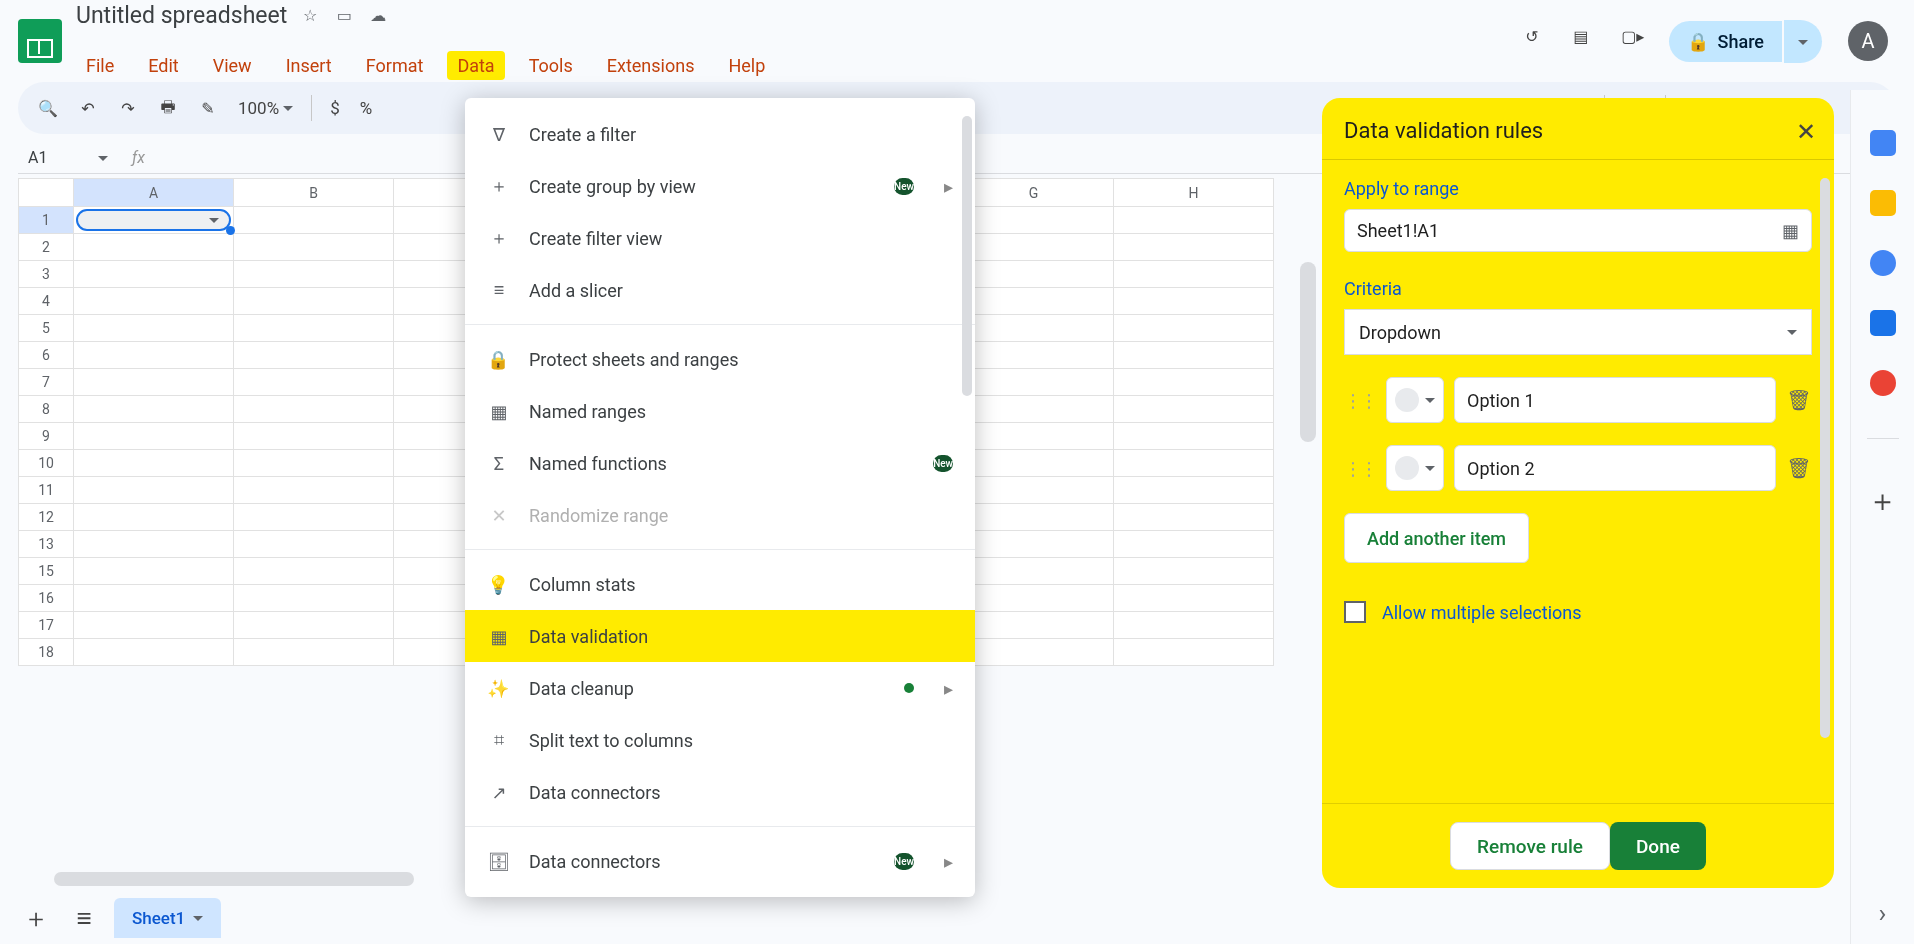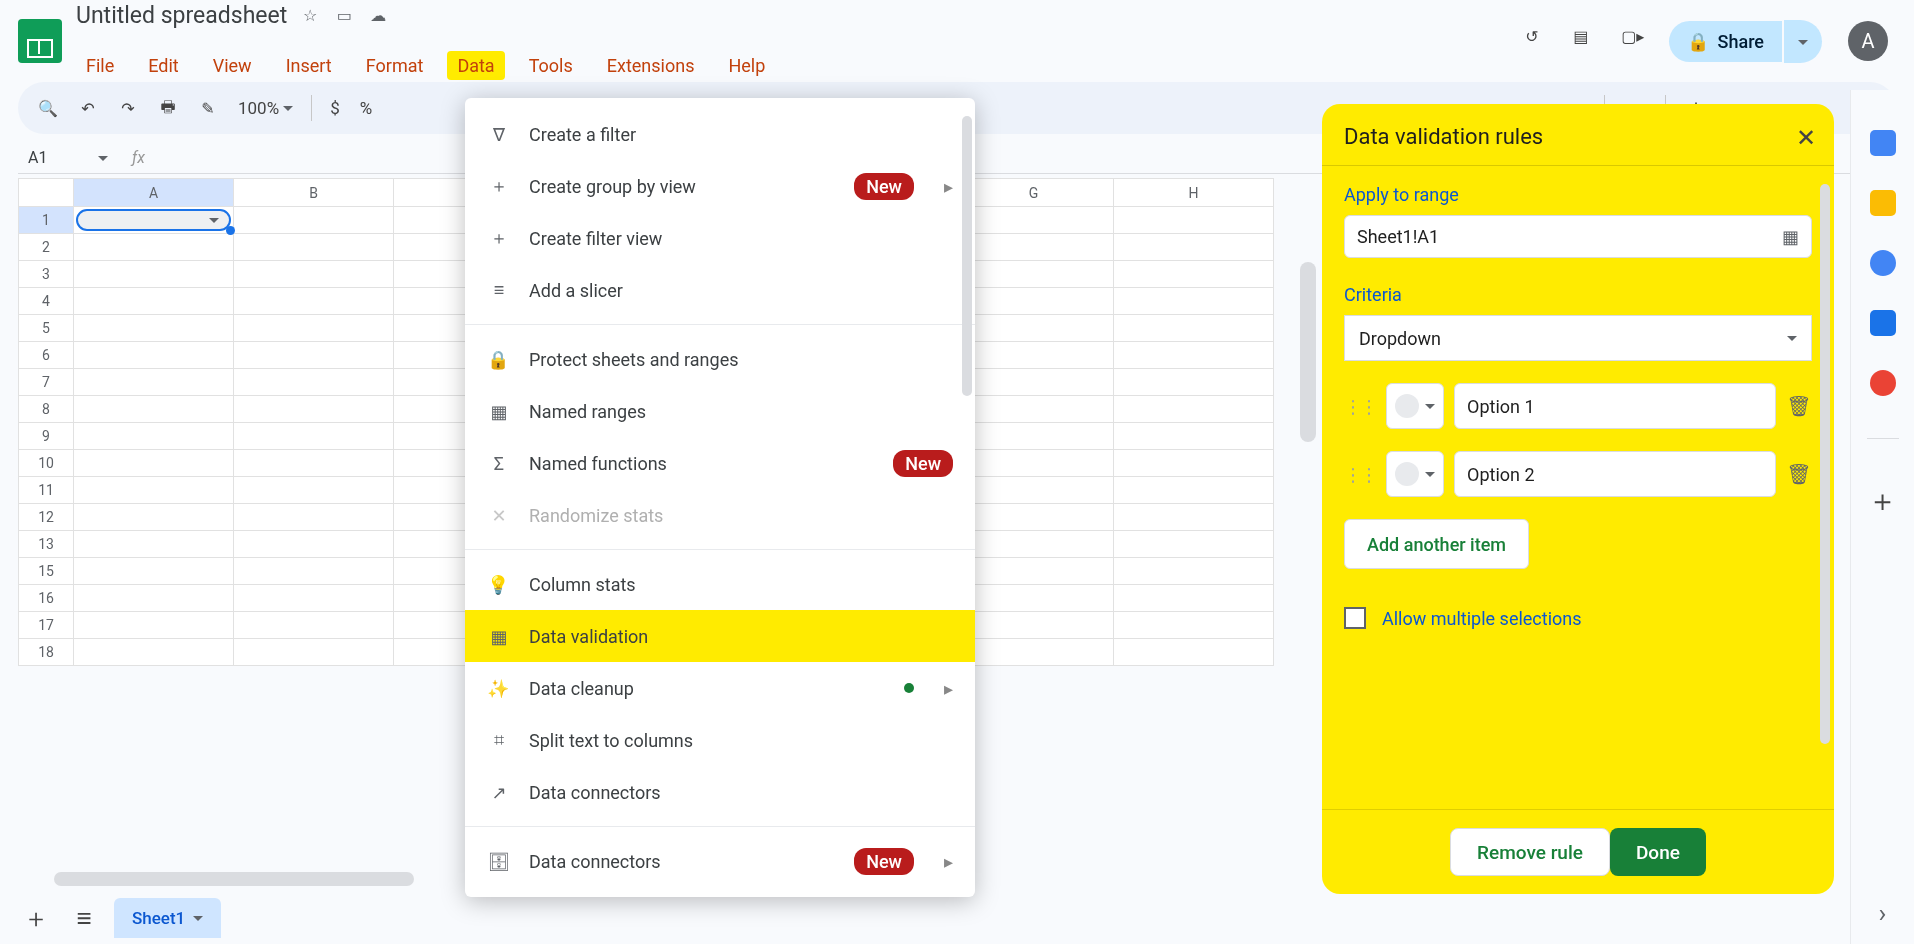--- a/index.html
+++ b/index.html
@@ -58,28 +58,28 @@
 
   
   .menu{position:absolute; left:465px; top:98px; width:510px; background:#fff; border-radius:6px;
         box-shadow:0 4px 24px rgba(0,0,0,.25); padding:10px 0; z-index:40;}
   .menu .row{display:flex;align-items:center;gap:18px;height:52px;padding:0 22px;font-size:18px;color:#3c4043;}
   .menu .row.hl{background:var(--hl);}
   .menu .row.disabled{color:#b0b0b0;}
   .menu .row .ico{width:24px;color:#5f6368;flex:0 0 24px;text-align:center;}
   .menu .row.disabled .ico{color:#c8c8c8;}
   .menu hr{border:none;border-top:1px solid #e8eaed;margin:8px 0;}
-  .badge{margin-left:auto;background:#b91c1c;color:#fff;font-size:18px;font-weight:500;border-radius:12px;padding:3px 12px;}
+  .badge{margin-left:auto;background:#14532d;color:#fff;font-size:10px;font-weight:500;border-radius:12px;padding:3px 0;}
   .sub{margin-left:12px;color:#888;}
   .dot{width:10px;height:10px;border-radius:50%;background:#188038;margin-left:auto;}
   .menu .scroll{position:absolute;right:3px;top:12px;bottom:12px;width:10px;background:transparent;}
   .menu .scroll .thumb{position:absolute;top:6px;width:10px;height:280px;background:#dadce0;border-radius:5px;}
 
   
-  .panel{position:absolute; right:80px; top:104px; width:512px; height:790px; background:var(--hl);
+  .panel{position:absolute; right:80px; top:98px; width:512px; height:790px; background:var(--hl);
          border-radius:18px; padding:20px 22px 0 22px; color:#1f1f1f; z-index:30;}
   .panel h2{margin:0 0 16px 0;font-size:22px;font-weight:400;}
   .panel .close{position:absolute;right:18px;top:20px;font-size:24px;color:#444;}
   .panel hr{border:none;border-top:1px solid rgba(0,0,0,.15);margin:0 -22px 18px -22px;}
   .panel label{display:block;font-size:18px;color:#0b57d0;margin:6px 0 10px 0;}
   .field{display:flex;align-items:center;background:#fff;border:1px solid var(--divider);border-radius:6px;height:43px;padding:4px 12px;font-size:18px;}
   .field .pick{margin-left:auto;color:#5f6368;}
   .select{display:flex;align-items:center;justify-content:space-between;background:#fff;border:1px solid var(--divider);border-radius:0;height:46px;padding:0 14px;font-size:18px;}
   .optrow{display:flex;align-items:center;gap:10px;margin-top:22px;}
   .drag{color:#9aa0a6;font-size:18px;letter-spacing:-2px;}
@@ -384,21 +384,21 @@
       <span class="ico">▦</span>
       <span>Named ranges</span>
     </div>
   <div class="row">
       <span class="ico">Σ</span>
       <span>Named functions</span>
       <span class="badge">New</span>
     </div>
   <div class="row disabled">
       <span class="ico">✕</span>
-      <span>Randomize stats</span>
+      <span>Randomize range</span>
     </div>
   <hr>
   <div class="row">
       <span class="ico">💡</span>
       <span>Column stats</span>
     </div>
   <div class="row hl">
       <span class="ico">▦</span>
       <span>Data validation</span>
     </div>

